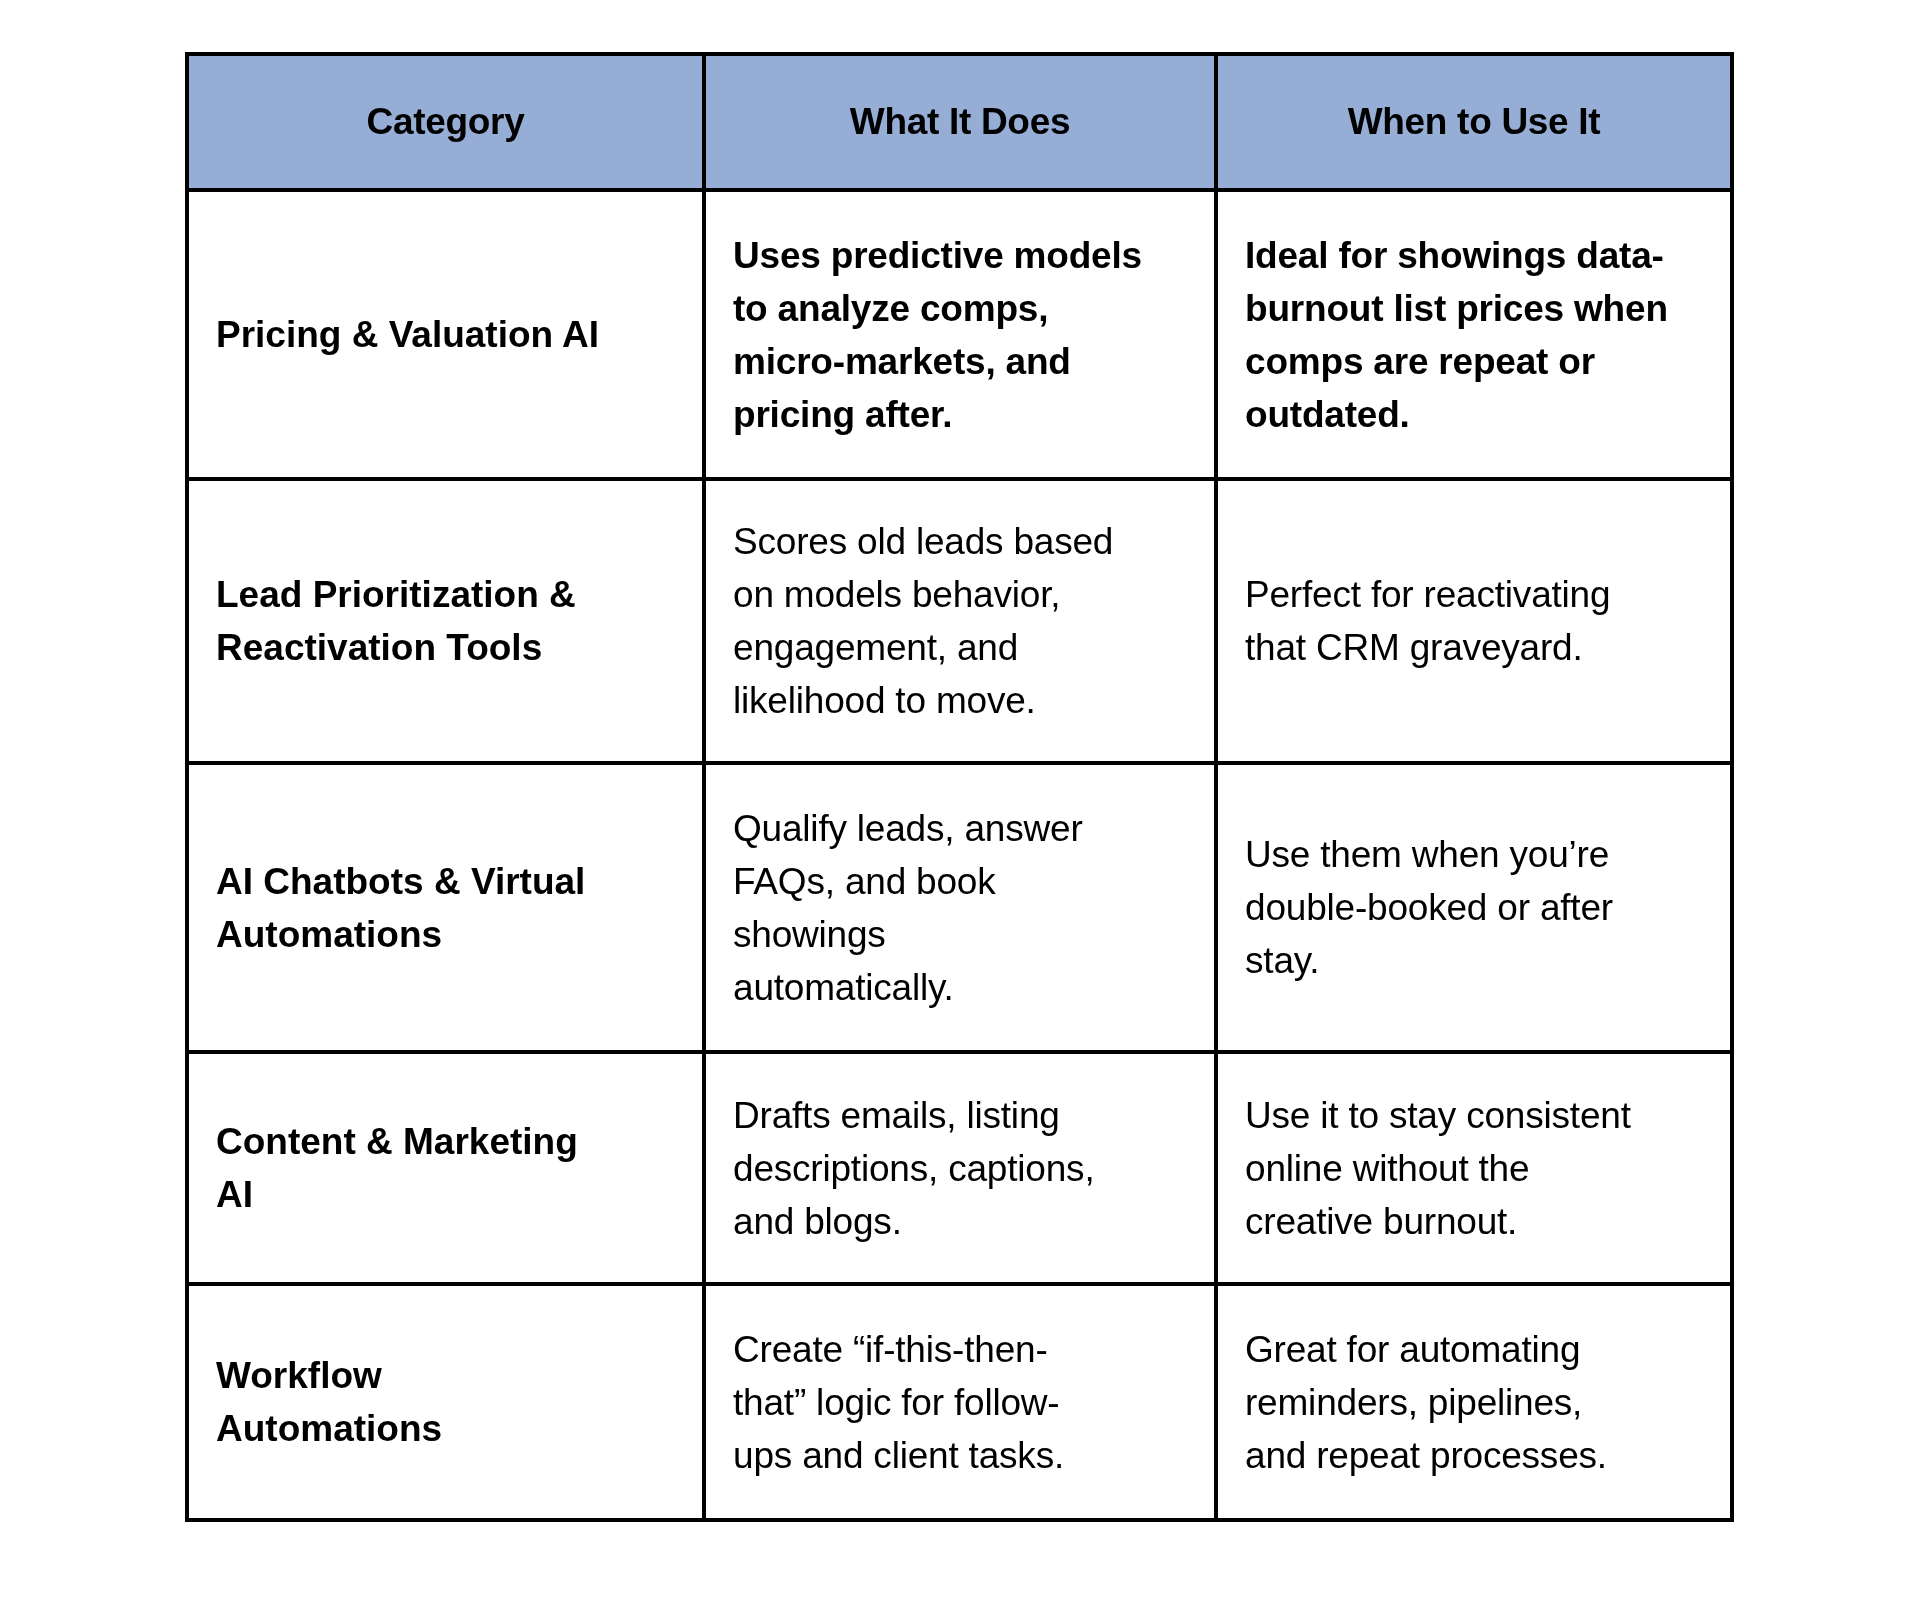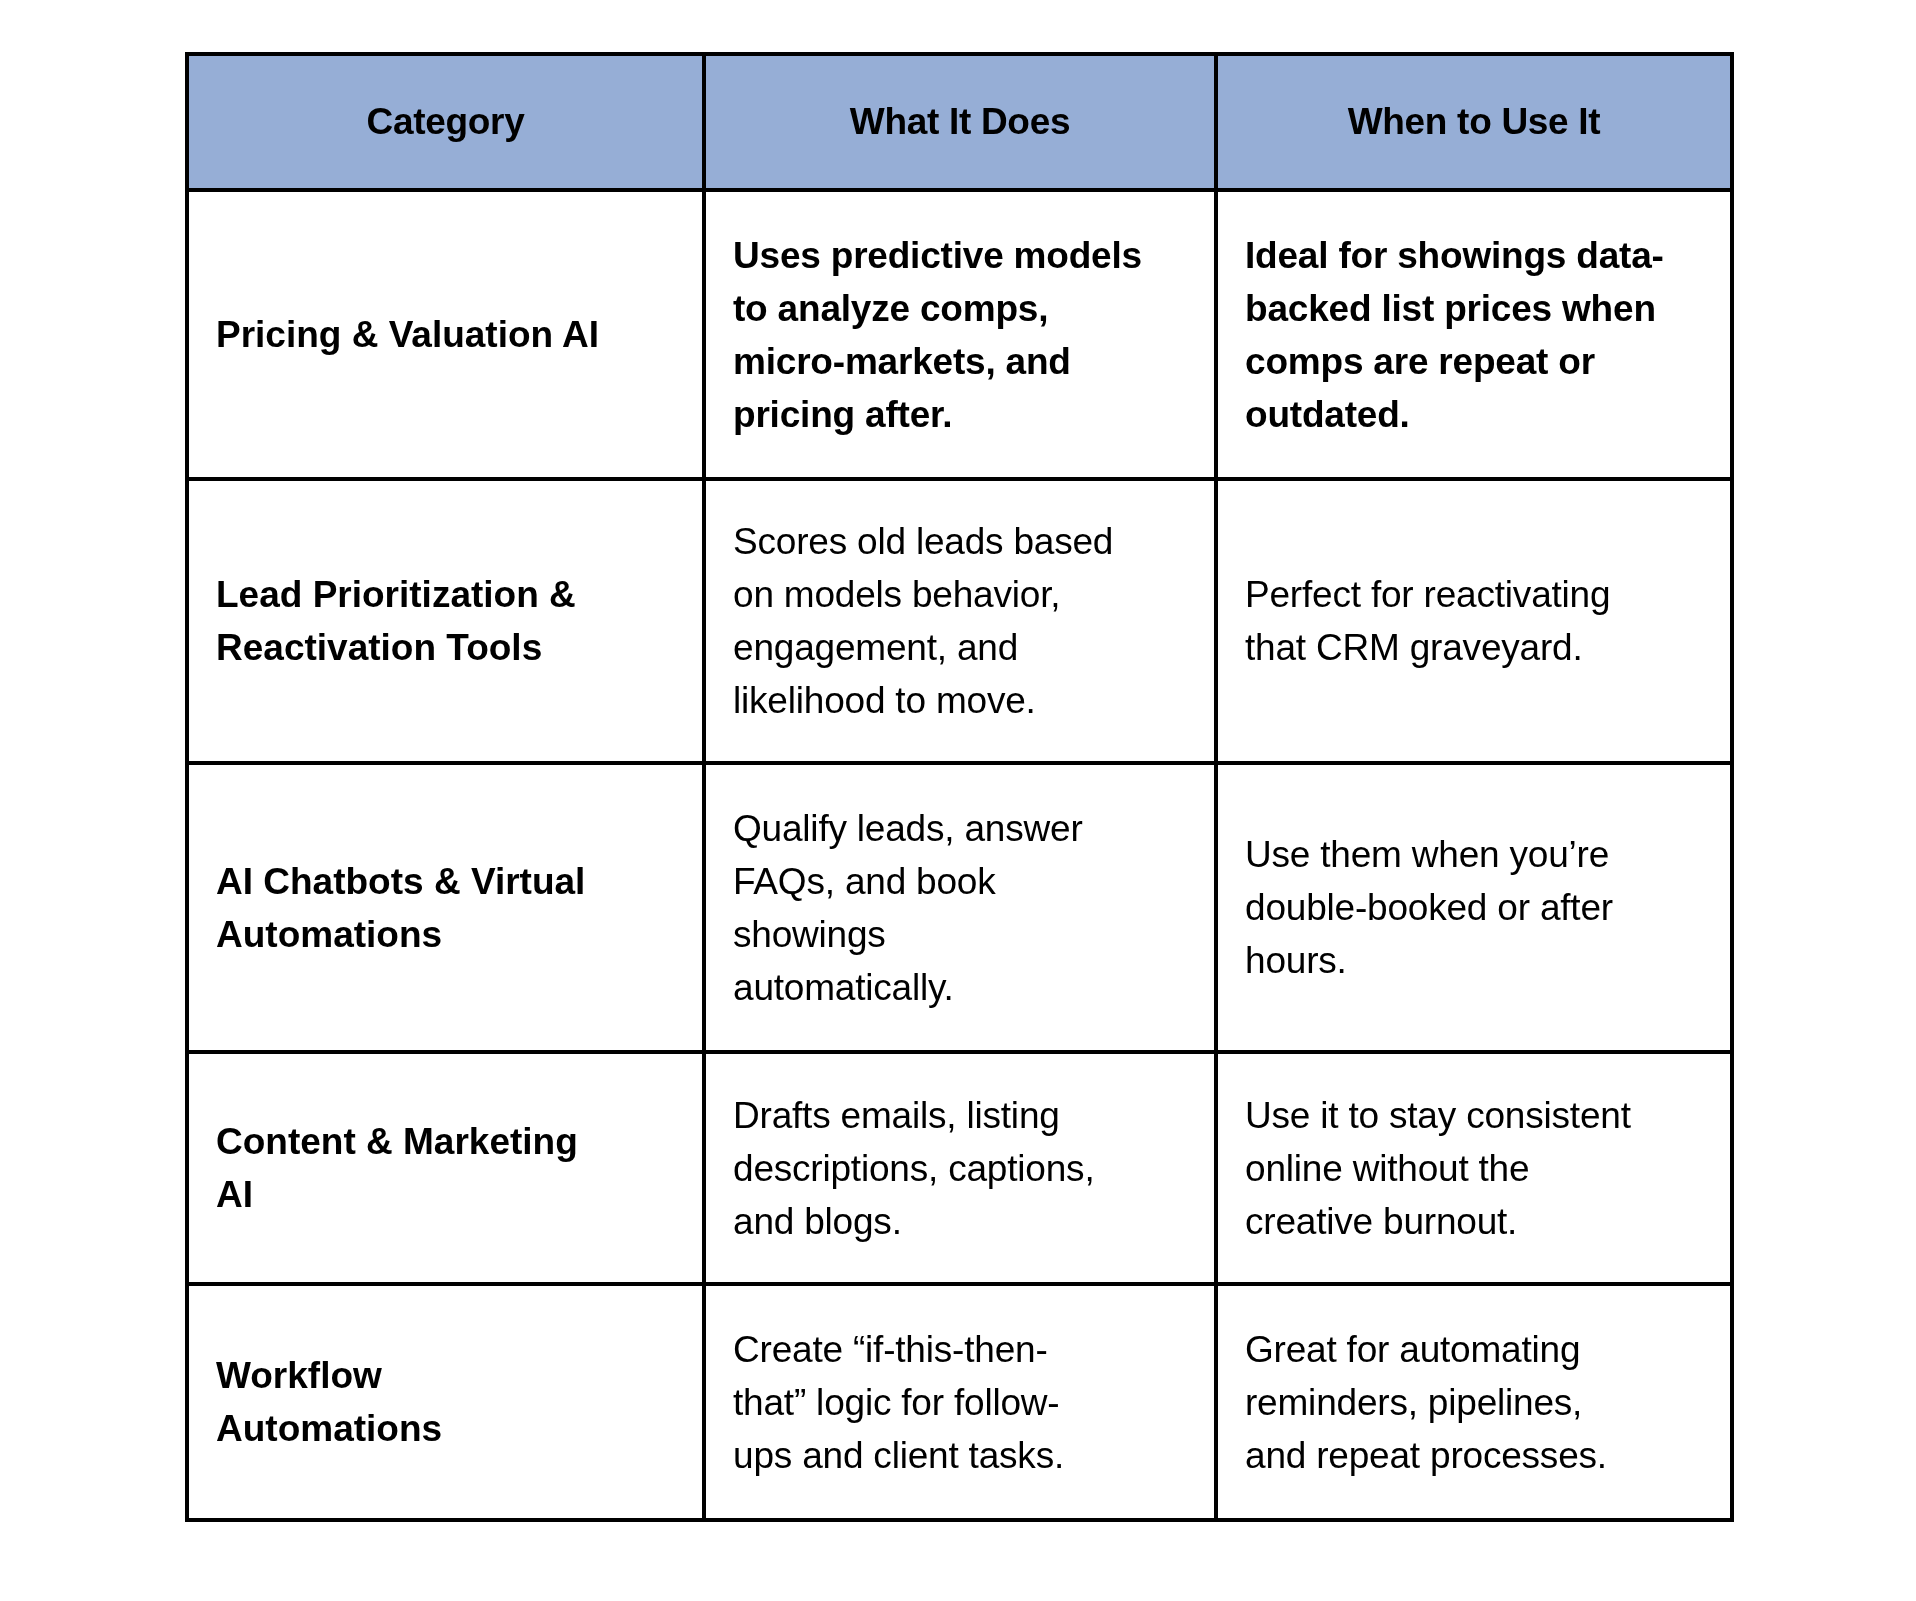--- a/index.html
+++ b/index.html
@@ -87,21 +87,21 @@
           <span class="line">Pricing &amp; Valuation AI</span>
         </td>
         <td>
           <span class="line">Uses predictive models</span>
           <span class="line">to analyze comps,</span>
           <span class="line">micro-markets, and</span>
           <span class="line">pricing after.</span>
         </td>
         <td>
           <span class="line">Ideal for showings data-</span>
-          <span class="line">backed list prices when</span>
+          <span class="line">burnout list prices when</span>
           <span class="line">comps are repeat or</span>
           <span class="line">outdated.</span>
         </td>
       </tr>
       <tr class="r2">
         <td class="cat">
           <span class="line">Lead Prioritization &amp;</span>
           <span class="line">Reactivation Tools</span>
         </td>
         <td>
@@ -122,21 +122,21 @@
         </td>
         <td>
           <span class="line">Qualify leads, answer</span>
           <span class="line">FAQs, and book</span>
           <span class="line">showings</span>
           <span class="line">automatically.</span>
         </td>
         <td>
           <span class="line">Use them when you’re</span>
           <span class="line">double-booked or after</span>
-          <span class="line">hours.</span>
+          <span class="line">stay.</span>
         </td>
       </tr>
       <tr class="r4">
         <td class="cat">
           <span class="line">Content &amp; Marketing</span>
           <span class="line">AI</span>
         </td>
         <td>
           <span class="line">Drafts emails, listing</span>
           <span class="line">descriptions, captions,</span>

